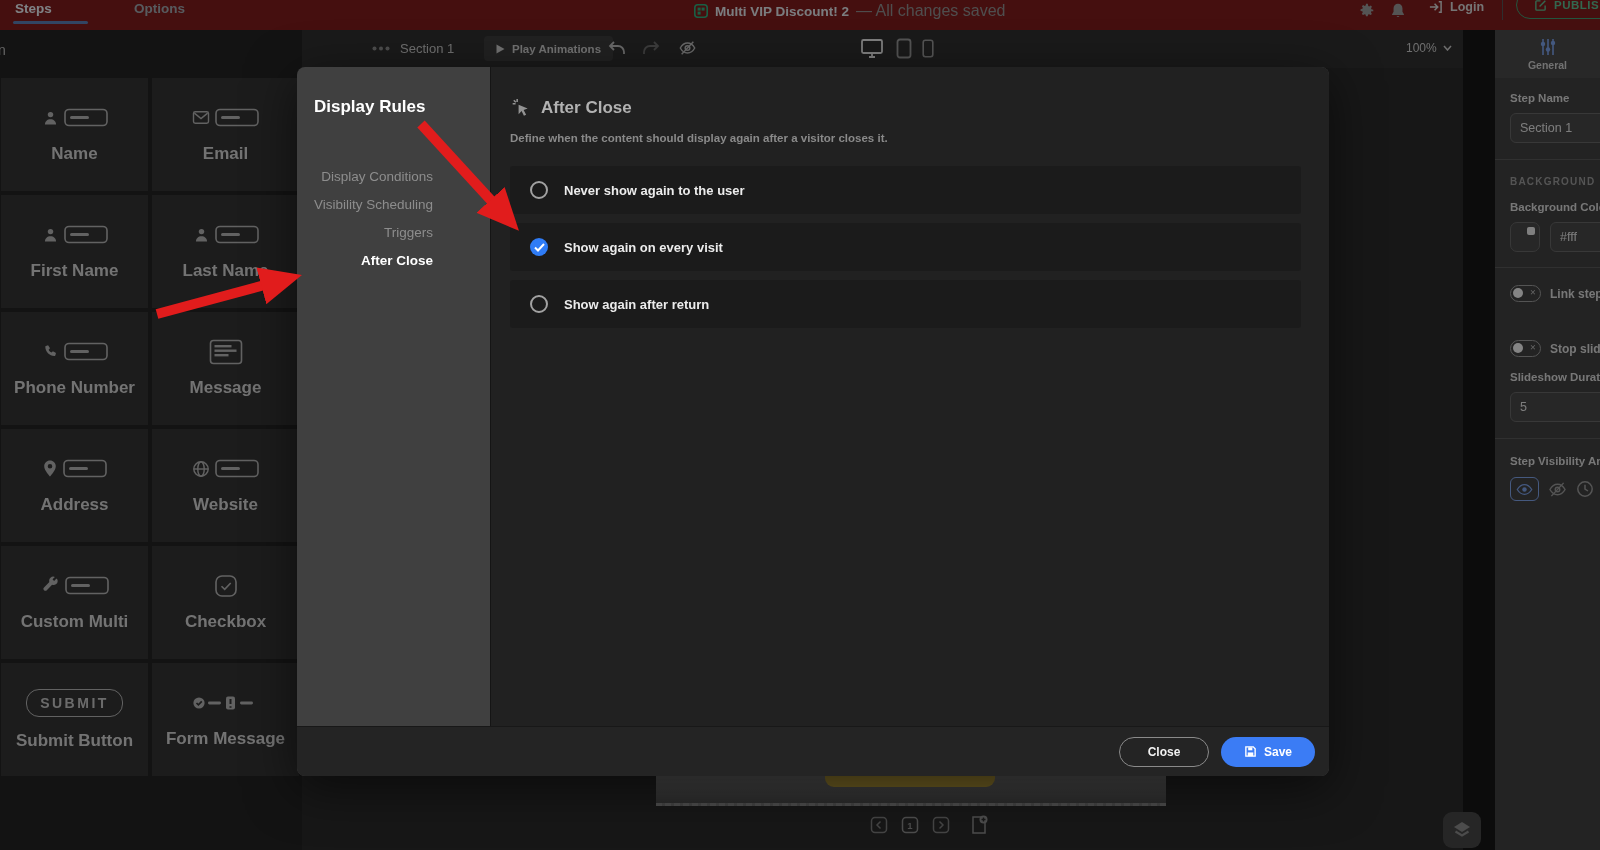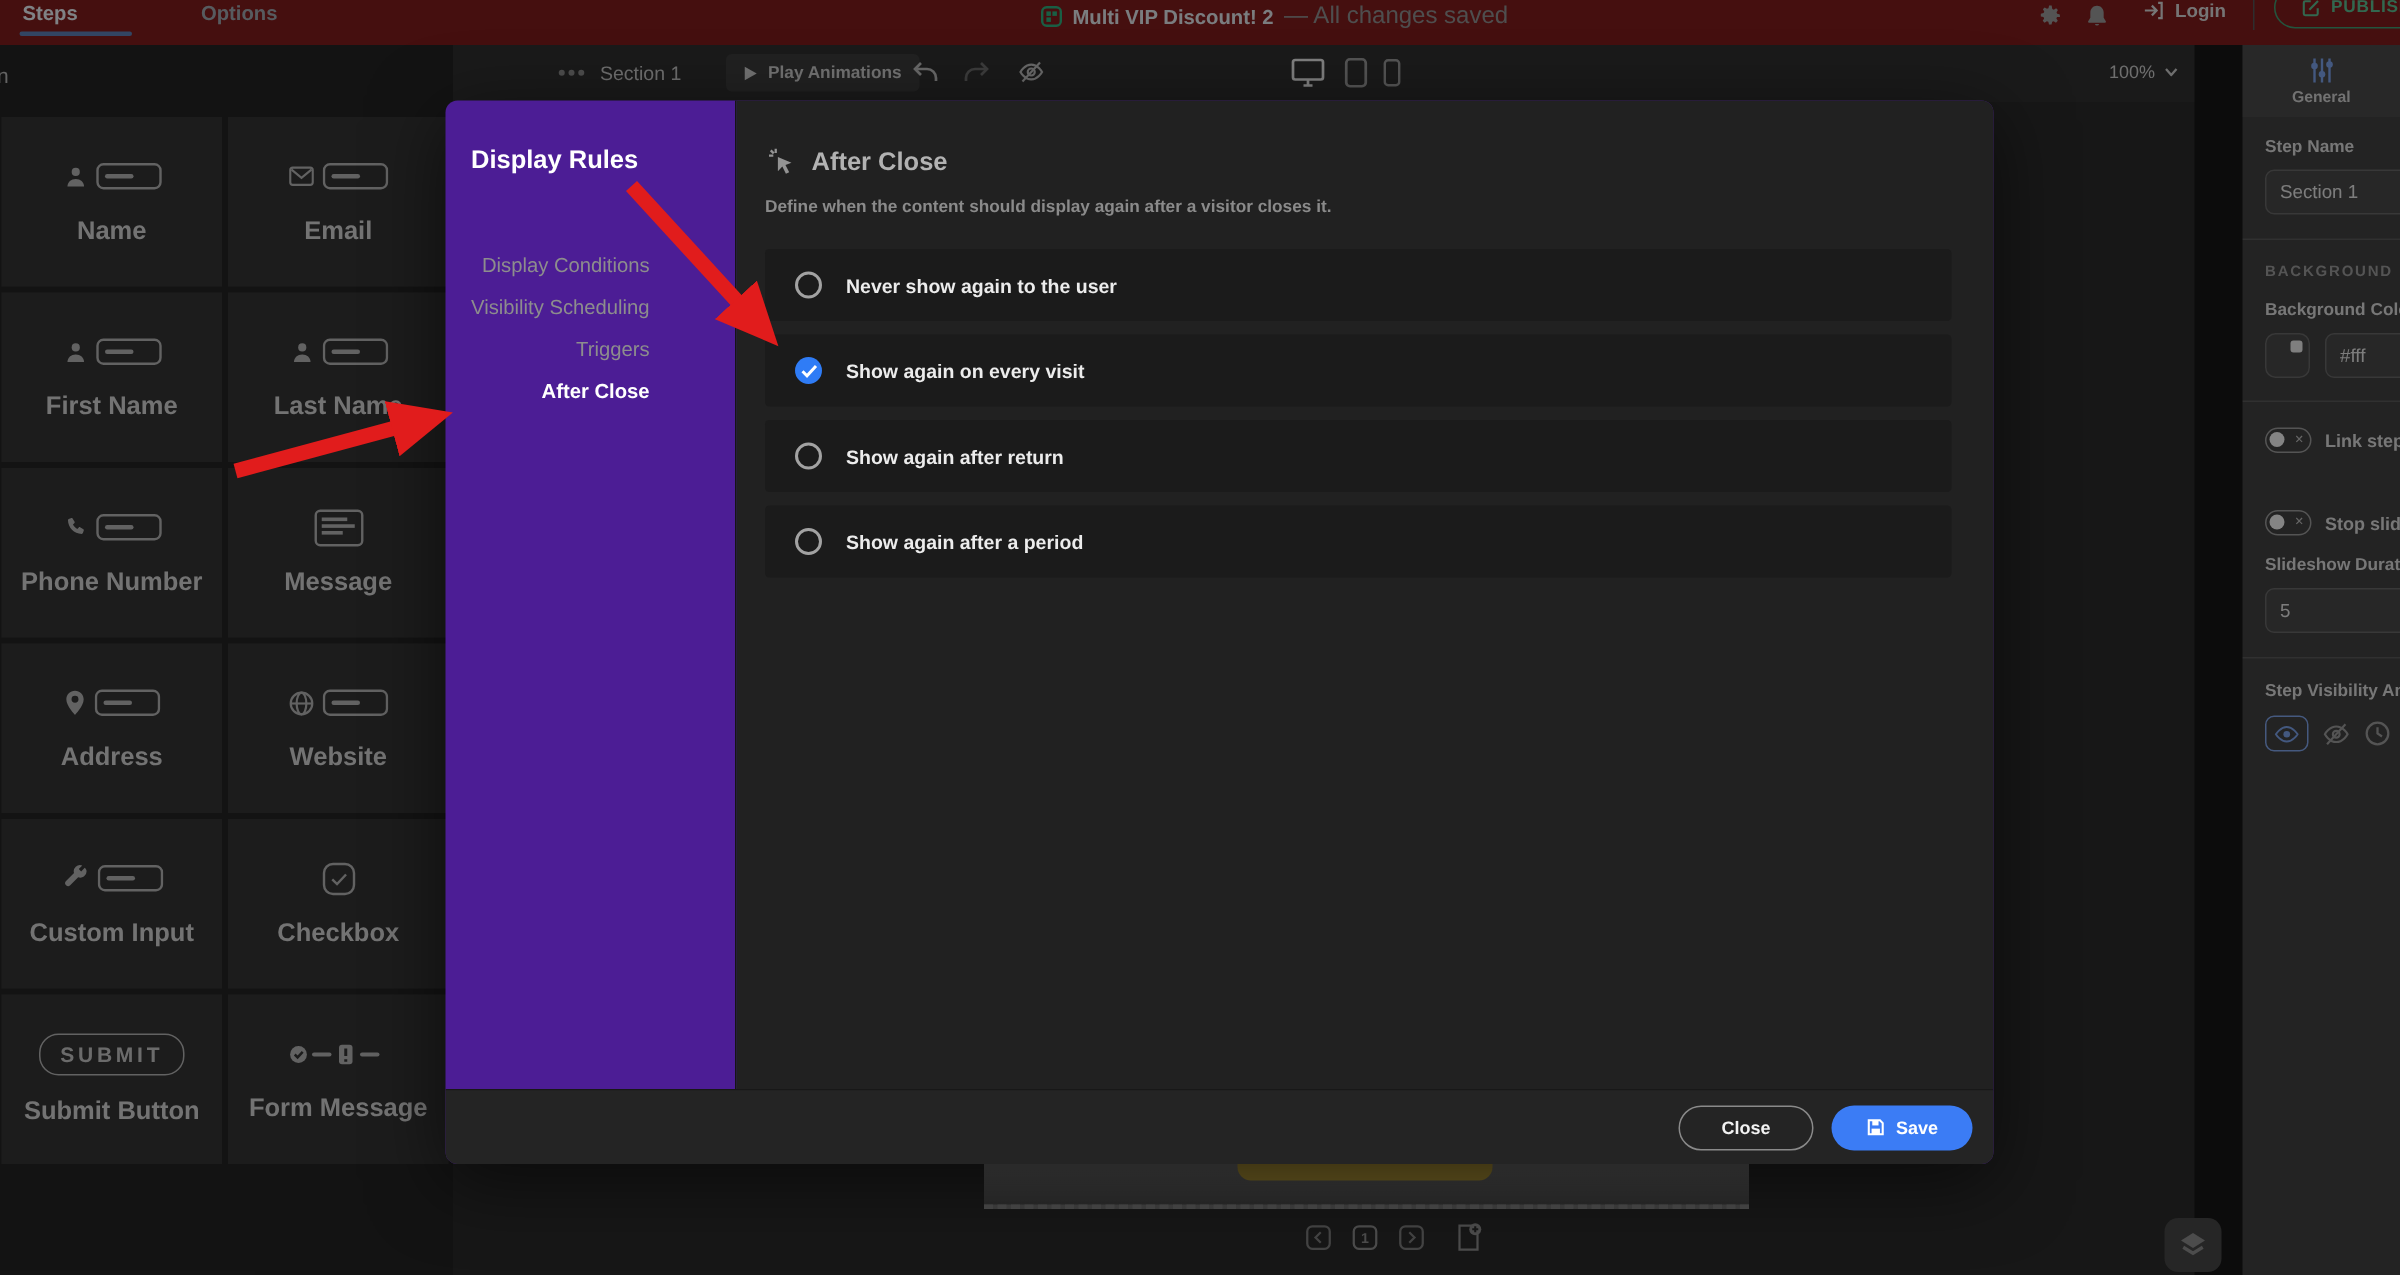--- a/index.html
+++ b/index.html
@@ -64,21 +64,21 @@
   .toggle { width:31px; height:17px; border:1.5px solid #9a9a9a; border-radius:10px; position:relative; flex:none; }
   .toggle .knob { position:absolute; left:2px; top:2px; width:10px; height:10px; border-radius:50%; background:#f0f0f0; }
   .toggle::after { content:"\2715"; position:absolute; right:4px; top:1.5px; font-size:7.5px; color:#bbb; }
   .tog-row { display:flex; align-items:center; gap:9px; }
   .eyebox { width:29px; height:24px; border:1.5px solid #7fa3e8; border-radius:6px; display:flex; align-items:center; justify-content:center; }
 
   
   #dim { position:absolute; inset:0; background:rgba(0,0,0,0.45); z-index:5; }
 
   
-  #modal { position:absolute; left:297px; top:67px; width:1032px; height:709px; background:#4c1d95;
+  #modal { position:absolute; left:297px; top:67px; width:1032px; height:709px; background:#404040;
            border-radius:8px; z-index:10; box-shadow:0 12px 50px rgba(0,0,0,.55); }
   #m-sidebar { position:absolute; left:0; top:0; width:193px; height:659px; }
   #m-sidebar h1 { font-size:17px; font-weight:700; color:#fff; padding:30px 0 0 17px; }
   #m-items { position:absolute; left:17px; top:96px; }
   .m-item { height:28px; line-height:28px; font-size:13.5px; color:#8d8d8d; cursor:pointer; white-space:nowrap;text-align:right; }
   .m-item.active { color:#fff; font-weight:700; }
   #m-vdiv { position:absolute; left:193px; top:0; width:1px; height:659px; background:#151515; }
   #m-content { position:absolute; left:194px; top:0; width:838px; height:659px; background:#212121;
                border-radius:0 8px 0 0; padding:30px 28px 0 19px; }
   #m-head { display:flex; align-items:center; gap:10px; }
@@ -262,21 +262,21 @@
       <div class="tile">
         <div class="tile-icon">
           <svg width="19" height="19" viewBox="0 0 20 20">
               <path class="glyf" d="M17.6 5.2a4.4 4.4 0 0 1-5.9 4.1l-5.6 5.6a2 2 0 0 1-2.9-2.9l5.6-5.6A4.4 4.4 0 0 1 14.6 1l-2.5 2.5 1.7 1.7L16.3 2.7c.8.7 1.3 1.6 1.3 2.5z"></path>
             </svg>
           <svg class="ibox" width="44" height="19" viewBox="0 0 44 19">
               <rect class="frame" x="1" y="1.5" width="42" height="16" rx="4"></rect>
               <rect class="bar" x="6" y="8" width="19" height="3" rx="1.5"></rect>
             </svg>
         </div>
-        <div class="tile-label">Custom Input</div>
+        <div class="tile-label">Custom Multi</div>
       </div>
 
       <div class="tile">
         <div class="tile-icon">
           <svg width="24" height="24" viewBox="0 0 24 24">
               <rect class="gly" x="2" y="2" width="20" height="20" rx="6"></rect>
               <path class="gly" d="M7.5 12.2l3.2 3.2 6-6.4" stroke-width="2"></path>
             </svg>
         </div>
         <div class="tile-label">Checkbox</div>
@@ -476,24 +476,20 @@
           <svg width="11" height="9" viewBox="0 0 11 9">
             <path d="M1 4.5l3 3L10 1" stroke="#fff" stroke-width="2" fill="none"></path>
           </svg>
         </div>
         <span class="lbl">Show again on every visit</span>
       </div>
       <div class="opt-card">
         <div class="radio"></div>
         <span class="lbl">Show again after return</span>
       </div>
-      <div class="opt-card">
-        <div class="radio"></div>
-        <span class="lbl">Show again after a period</span>
-      </div>
     </div>
   </div>
 
   <div id="m-footer">
     <button id="close-btn">Close</button>
     <button id="save-btn">
       <svg width="13" height="13" viewBox="0 0 14 14">
         <path d="M2 2h8l2 2v8H2z" fill="none" stroke="#fff" stroke-width="1.5"></path>
         <rect x="4.5" y="2.5" width="4.5" height="3.2" fill="#fff"></rect>
         <rect x="4" y="8" width="6" height="4" fill="#fff"></rect>

